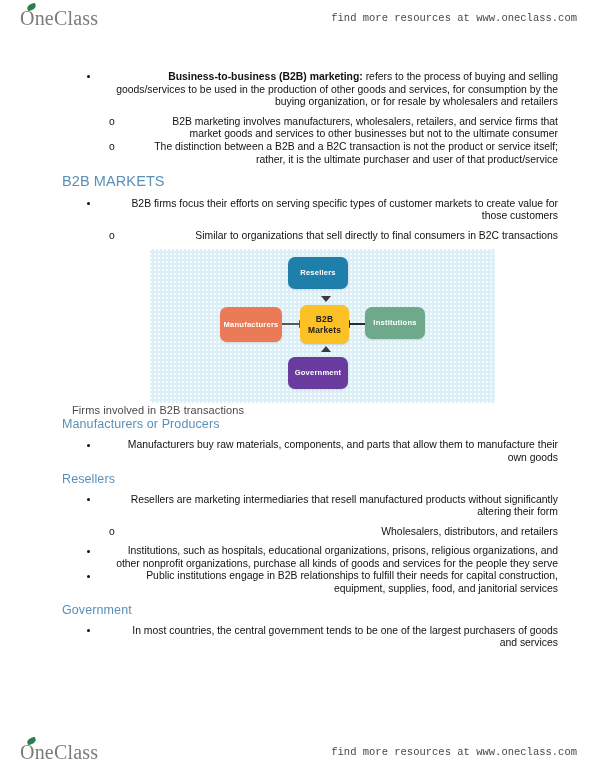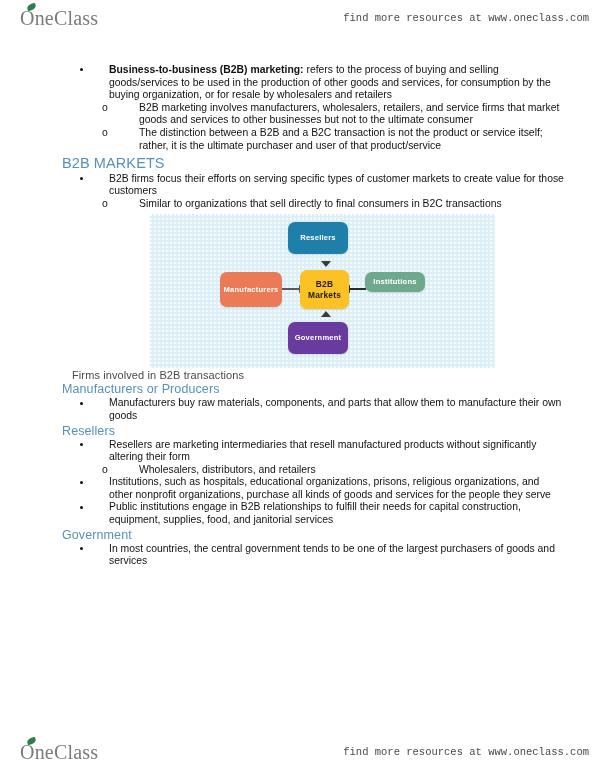--- a/index.html
+++ b/index.html
@@ -19,21 +19,21 @@
   
   .band {
     position: absolute;
     left: 0;
     width: 595px;
     height: 36px;
     display: flex;
     align-items: center;
     justify-content: space-between;
     box-sizing: border-box;
-    padding: 0 6px 0 20px;
+    padding: 0 18px 0 20px;
   }
   .band.header { top: 0; }
   .band.footer { top: 734px; }
 
   .brand {
     display: flex;
     align-items: baseline;
     position: relative;
     color: #7b7b7b;
     font-family: "Liberation Serif", serif;
@@ -88,23 +88,24 @@
     color: #5a90b8;
     letter-spacing: .1px;
     line-height: 1.2;
   }
   h2.section-head.sub {
     font-size: 12.5px;
     margin-top: 1px;
   }
 
   ul.lvl1, ul.lvl2 {
-    margin: 0;
+    margin: 7px;
     padding: 0;
     list-style: none;
+    text-align: right;
   }
   ul.lvl1 > li {
     position: relative;
     padding-left: 47px;
     font-size: 10.4px;
     line-height: 12.6px;
     margin: 0 0 0 0;
     color: #111;
   }
   ul.lvl1 > li > .bullet {
@@ -166,21 +167,21 @@
     font-size: 7.6px;
     font-weight: bold;
     letter-spacing: .2px;
     line-height: 10px;
     z-index: 2;
     box-shadow: 0 1px 2px rgba(0,0,0,.12);
   }
   .node-resellers     { left: 138px; top: 8px;  width: 60px; height: 32px; background: #1f7fab; }
   .node-manufacturers { left: 70px;  top: 58px; width: 62px; height: 35px; background: #ea7b56; }
   .node-center        { left: 150px; top: 56px; width: 49px; height: 39px; background: #fcc125; color:#1d1d1d; font-size: 8.4px; line-height: 11px; }
-  .node-institutions  { left: 215px; top: 58px; width: 60px; height: 20px; background: #6fa98c; }
+  .node-institutions  { left: 215px; top: 58px; width: 60px; height: 32px; background: #6fa98c; }
   .node-government    { left: 138px; top: 108px; width: 60px; height: 32px; background: #6a3b9e; }
 
   .arrow { position: absolute; z-index: 1; }
   .arrow.left-in  { left: 132px; top: 74px; width: 18px; height: 2px; background: #5a5a5a; }
   .arrow.left-in::after {
     content:""; position:absolute; right:-6px; top:-3.5px;
     border-left: 7px solid #5a5a5a; border-top: 4.5px solid transparent; border-bottom: 4.5px solid transparent;
   }
   .arrow.right-in { left: 199px; top: 74px; width: 17px; height: 2px; background: #2b2b2b; }
   .arrow.right-in::after {

